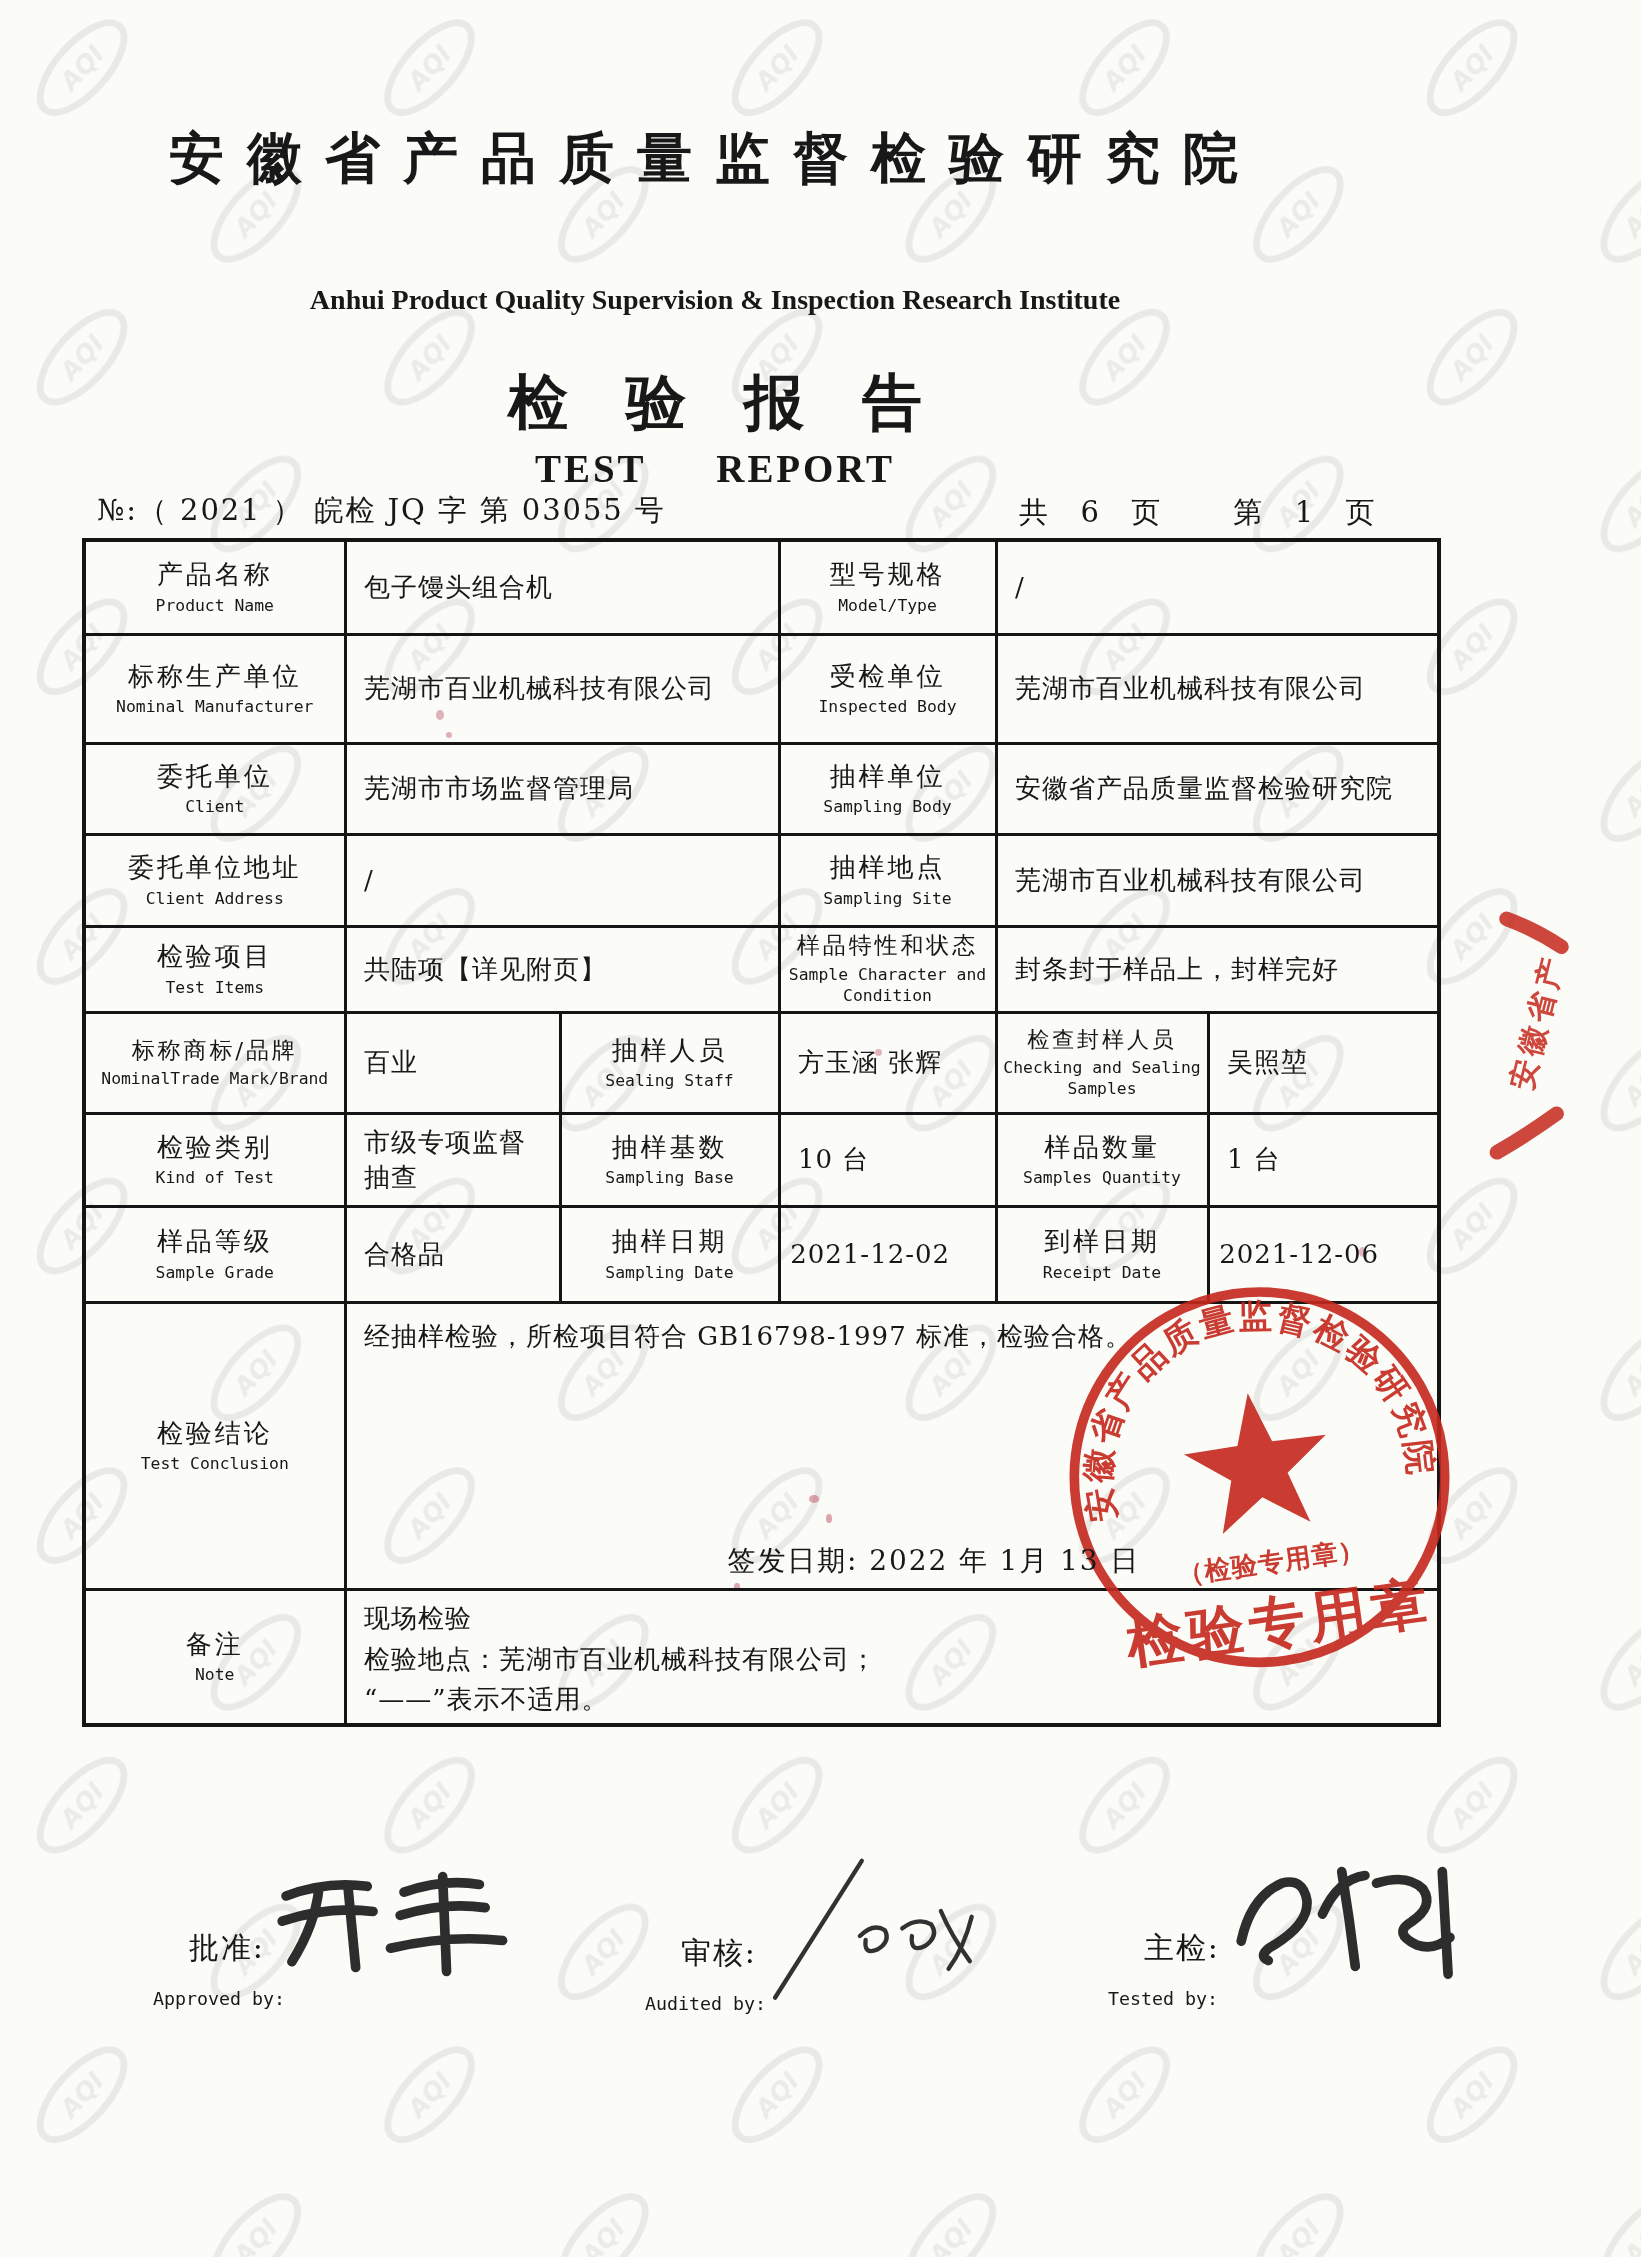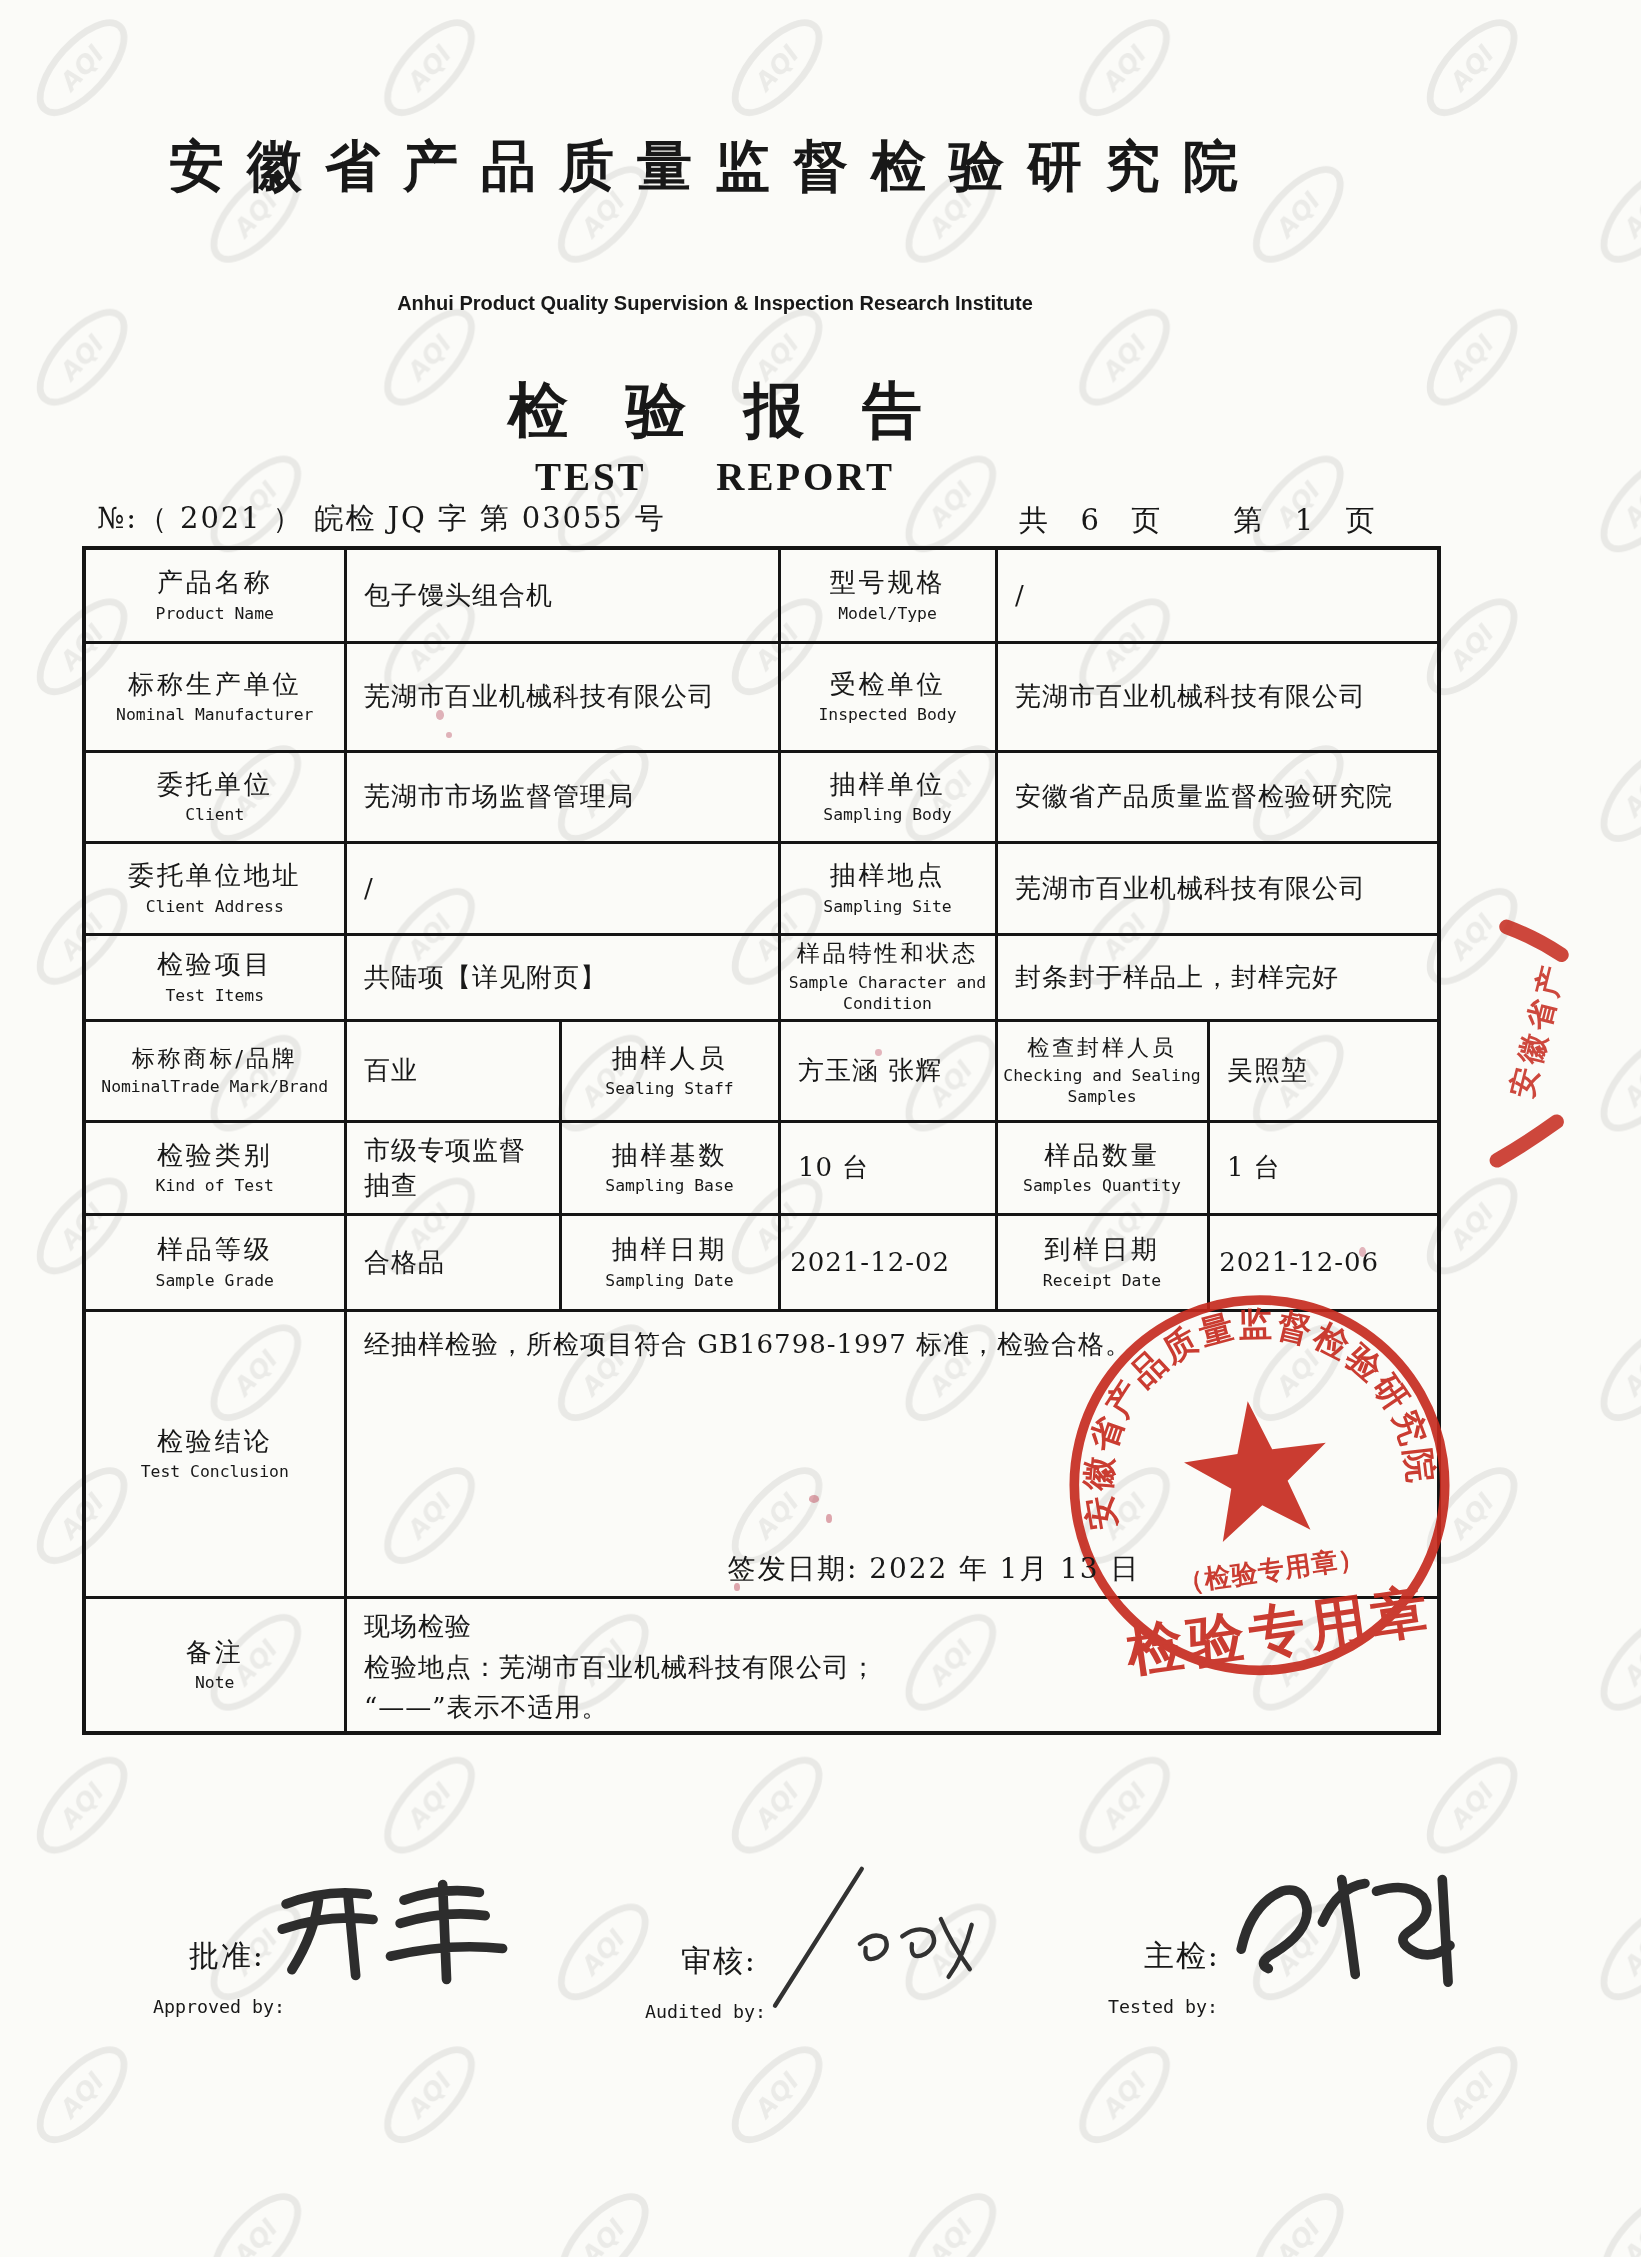--- a/index.html
+++ b/index.html
@@ -1,26 +1,26 @@
 <!DOCTYPE html>
 <html><head>
 <meta charset="utf-8">
 <style>
   html,body{margin:0;padding:0;}
   body{width:1641px;height:2257px;background:#f4f4f1;}
   .page{position:relative;width:1641px;height:2257px;background:#fbfbf8;overflow:hidden;
         font-family:"DejaVu Sans",sans-serif;color:#181818;}
   .wm-svg{position:absolute;left:0;top:0;z-index:0;}
-  .content{position:absolute;left:0;top:12px;width:1641px;height:1593px;z-index:2;}
+  .content{position:absolute;left:0;top:4px;width:1641px;height:1593px;z-index:2;}
 
   
   .org-cn{position:absolute;left:39px;top:118px;width:1352px;text-align:center;
           font-family:"DejaVu Serif",serif;font-weight:bold;font-size:55px;letter-spacing:23px;}
   .org-en{position:absolute;left:39px;top:280px;width:1352px;text-align:center;
-          font-family:Liberation Sans, sans-serif;font-weight:bold;font-size:20px;}
+          font-family:Liberation Serif, serif;font-weight:bold;font-size:28px;}
   .title-cn{position:absolute;left:39px;top:359px;width:1352px;text-align:center;
           font-family:"DejaVu Serif",serif;font-weight:bold;font-size:60px;letter-spacing:58px;text-indent:58px;}
   .title-en{position:absolute;left:39px;top:442px;width:1352px;text-align:center;
           font-family:"Liberation Serif",serif;font-weight:bold;font-size:39px;word-spacing:58px;letter-spacing:2.9px;}
   .report-no{position:absolute;left:97px;top:487px;font-family:"DejaVu Serif",serif;
           font-size:29px;letter-spacing:1.9px;}
   .pagination{position:absolute;left:1019px;top:489px;font-family:"DejaVu Serif",serif;
           font-size:29px;letter-spacing:11.6px;}
 
   

